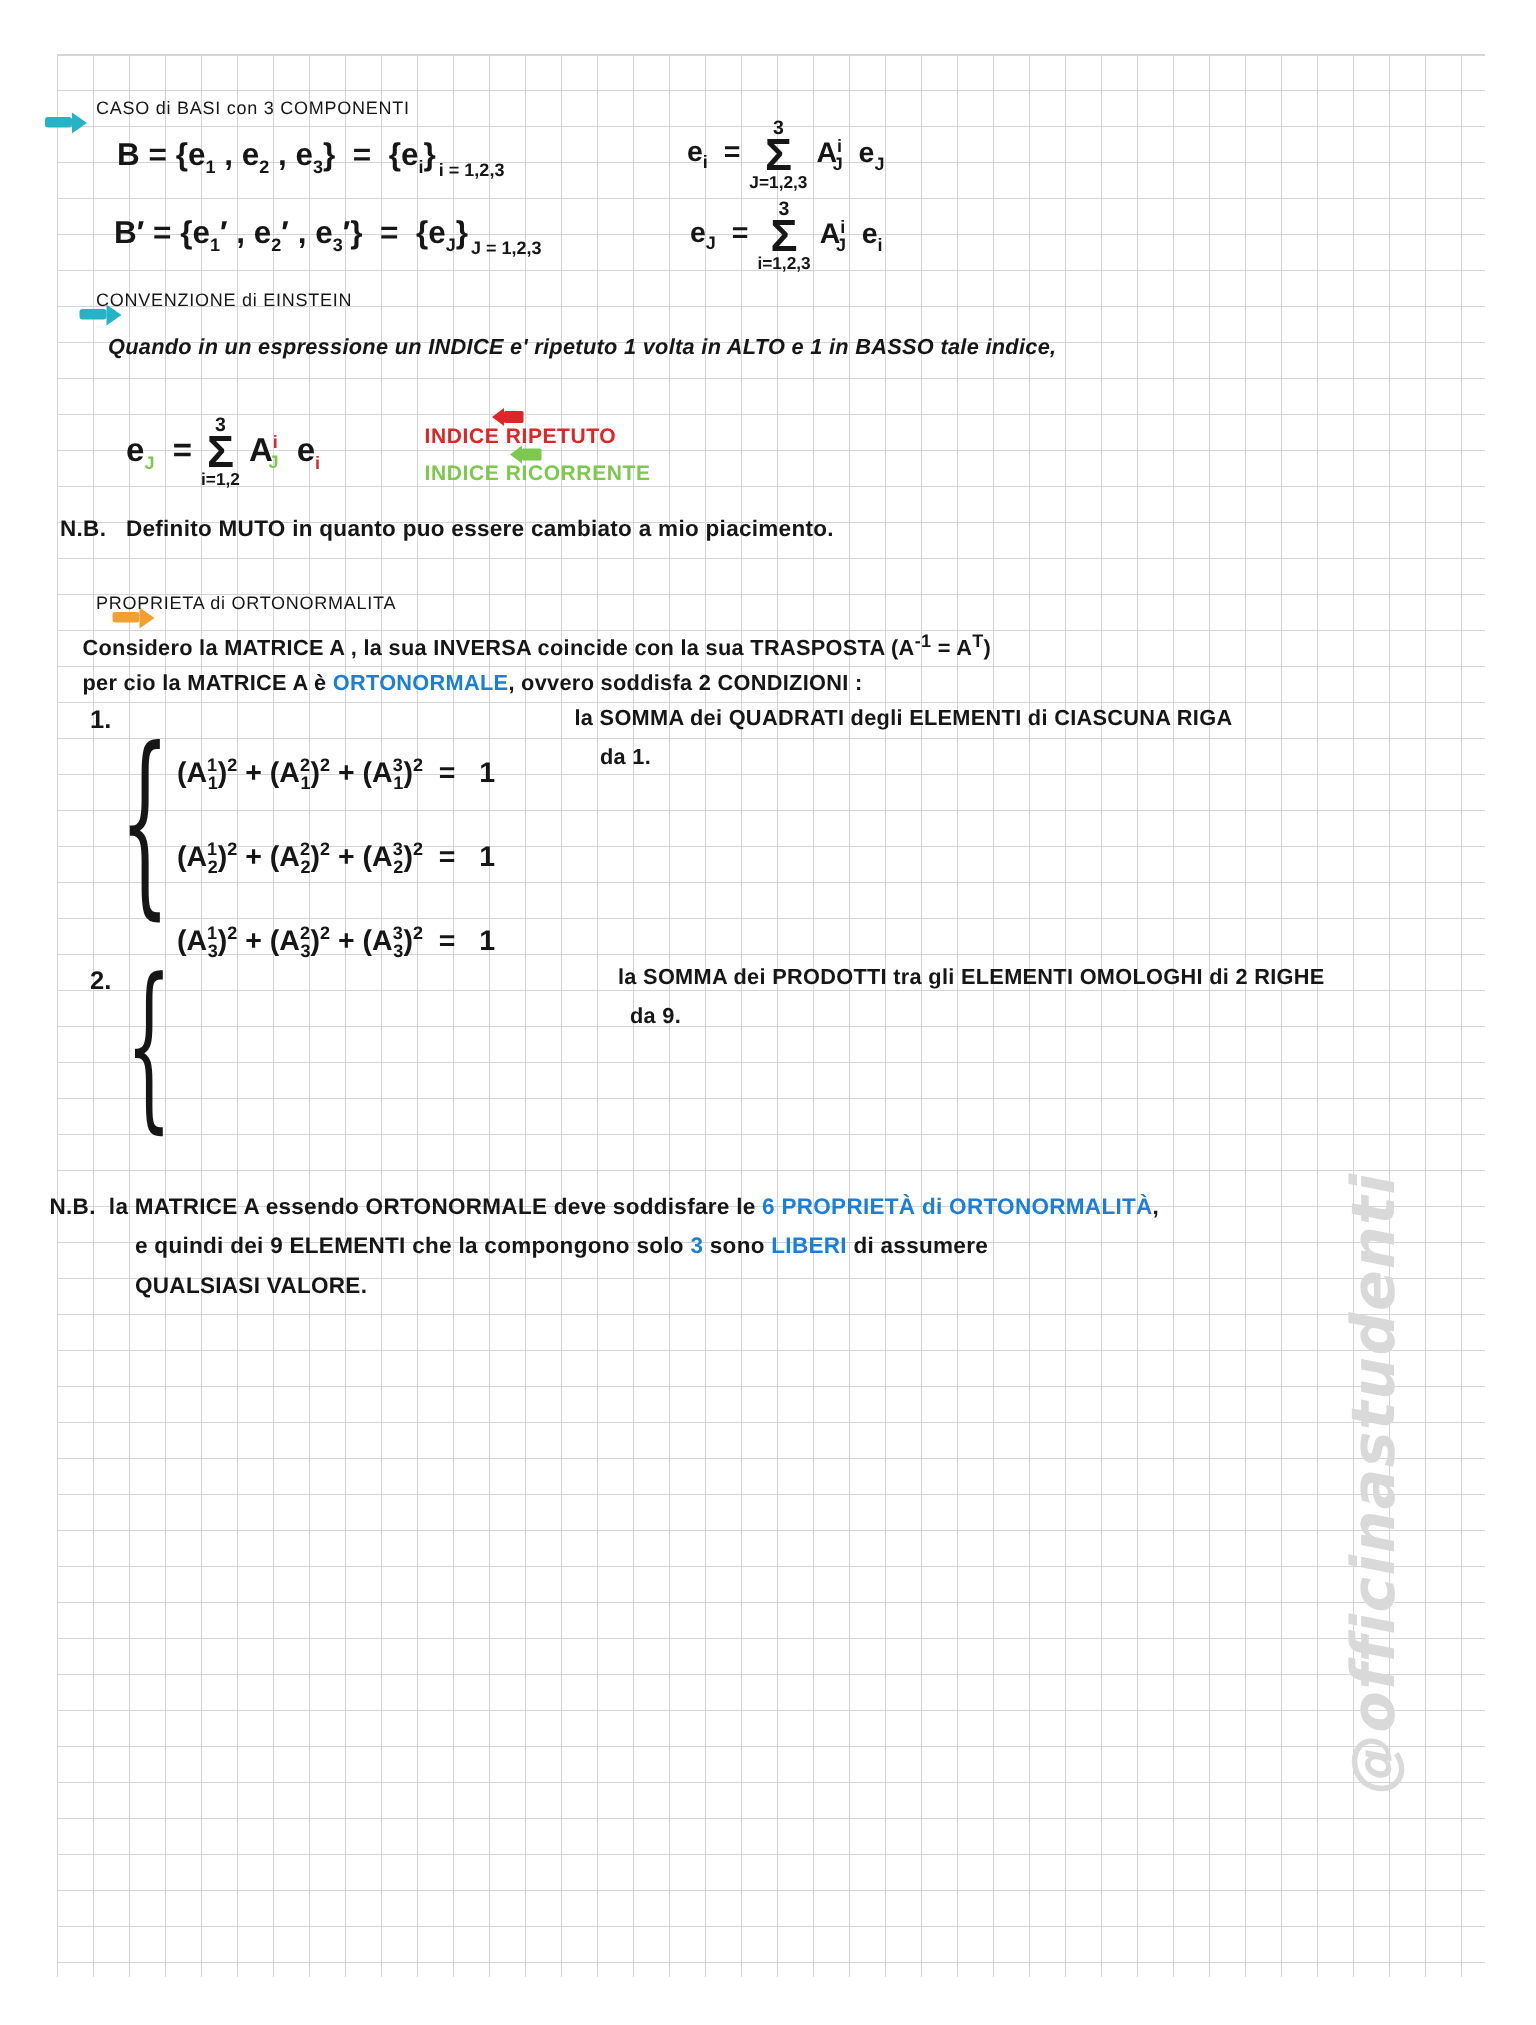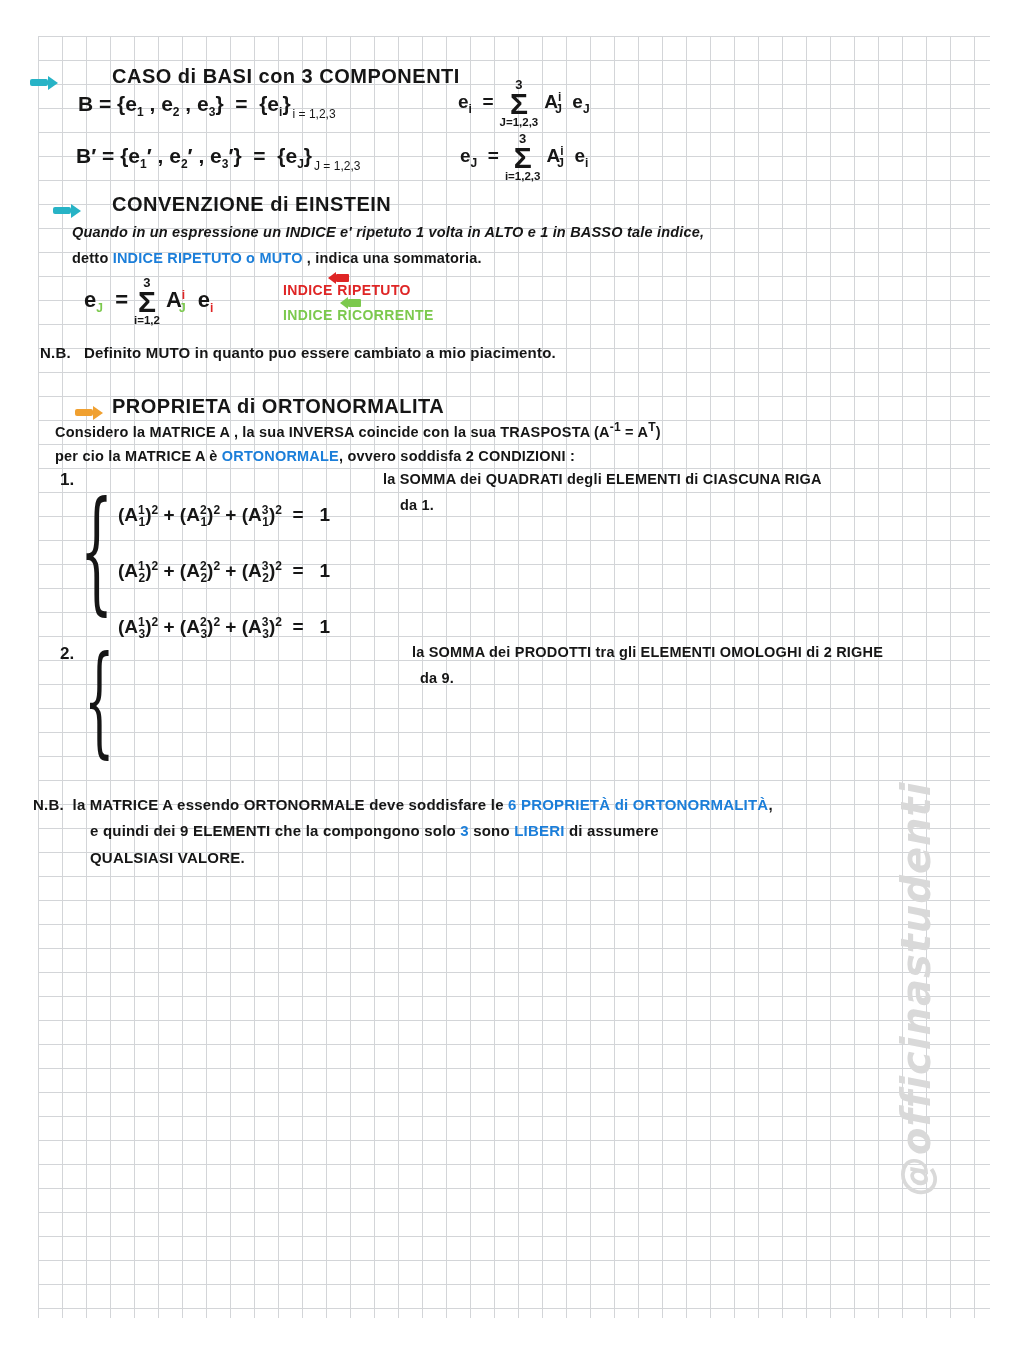--- a/index.html
+++ b/index.html
@@ -3,27 +3,27 @@
 <meta charset="utf-8">
 <style>
   html,body{margin:0;padding:0;background:#ffffff;}
   #page{position:relative;width:1024px;height:1350px;background:#ffffff;overflow:hidden;
         font-family:"Liberation Sans",sans-serif;color:var(--ink);}
   .grid{position:absolute;left:38px;top:36px;width:952px;height:1282px;
         background-image:
           repeating-linear-gradient(to right, var(--grid) 0 1px, transparent 1px 24px),
           repeating-linear-gradient(to bottom, var(--grid) 0 1px, transparent 1px 24px);}
   .abs{position:absolute;white-space:nowrap;}
-  .t{font-weight:700;font-size:20px;letter-spacing:.5px;padding-left:48px;}
+  .t{font-weight:400;font-size:12px;letter-spacing:.5px;}
   .p{font-weight:600;font-size:14.5px;letter-spacing:.2px;}
   .m{font-weight:700;font-size:19px;}
   .m sup{font-size:12px;}
   .m sub{font-size:12px;}
   .m sup + sub{margin-left:-0.52em;}
-  .idx{font-size:12px;font-weight:400;position:relative;top:7px;margin-left:2px;}
+  .idx{font-size:12px;font-weight:700;position:relative;top:7px;margin-left:2px;}
   .blue{color:var(--blue);}
   .red{color:var(--red);}
   .green{color:var(--green);}
   .frow{display:flex;align-items:center;}
   .sum{display:inline-flex;flex-direction:column;align-items:center;line-height:1;margin:0 6px;}
   .sum-top{font-size:13px;font-weight:700;}
   .sum-sig{font-size:30px;font-weight:700;line-height:.85;}
   .sum-bot{font-size:11.5px;font-weight:700;}
   .marker{display:inline-block;position:relative;width:18px;height:7px;background:currentColor;border-radius:2px;}
   .marker::after{content:"";position:absolute;left:100%;top:50%;transform:translateY(-50%);
@@ -70,23 +70,20 @@
       <span class="sum-bot">i=1,2,3</span>
     </span>
     <span>A<sup>i</sup><sub>J</sub>&nbsp; e<sub>i</sub></span>
   </div>
 
   
   <span class="abs marker" style="left:31px;top:200px;color:var(--cyan);"></span>
   <div class="abs t" style="left:64px;top:193px;">CONVENZIONE di EINSTEIN</div>
 
   <div class="abs p" style="left:72px;top:224px;font-style:italic;">Quando in un espressione un INDICE e' ripetuto 1 volta in ALTO e 1 in BASSO tale indice,</div>
-  <div class="abs p" style="left:72px;top:250px;">
-    <span>detto </span><span class="blue">INDICE RIPETUTO o MUTO</span><span> , indica una sommatoria.</span>
-  </div>
 
   <div class="abs frow m" style="left:84px;top:276px;font-size:22px;">
     <span>e<sub class="green">J</sub> &nbsp;=</span>
     <span class="sum">
       <span class="sum-top">3</span>
       <span class="sum-sig">Σ</span>
       <span class="sum-bot">i=1,2</span>
     </span>
     <span>A<sup class="red">i</sup><sub class="green">J</sub>&nbsp; e<sub class="red">i</sub></span>
   </div>

